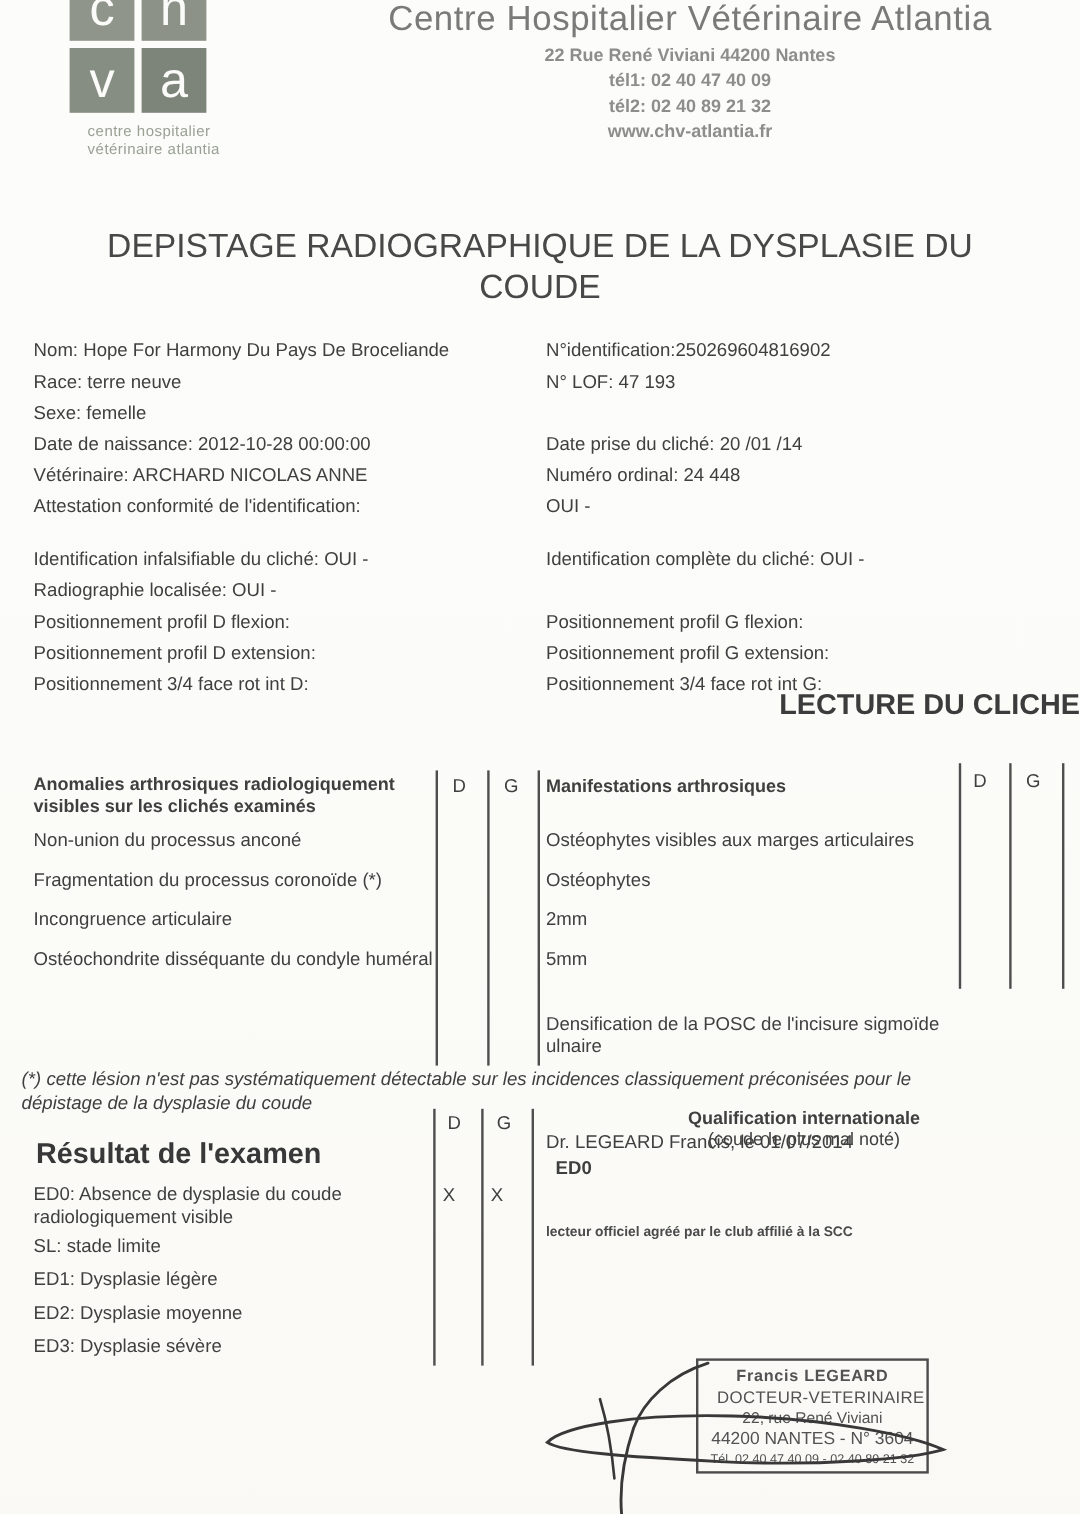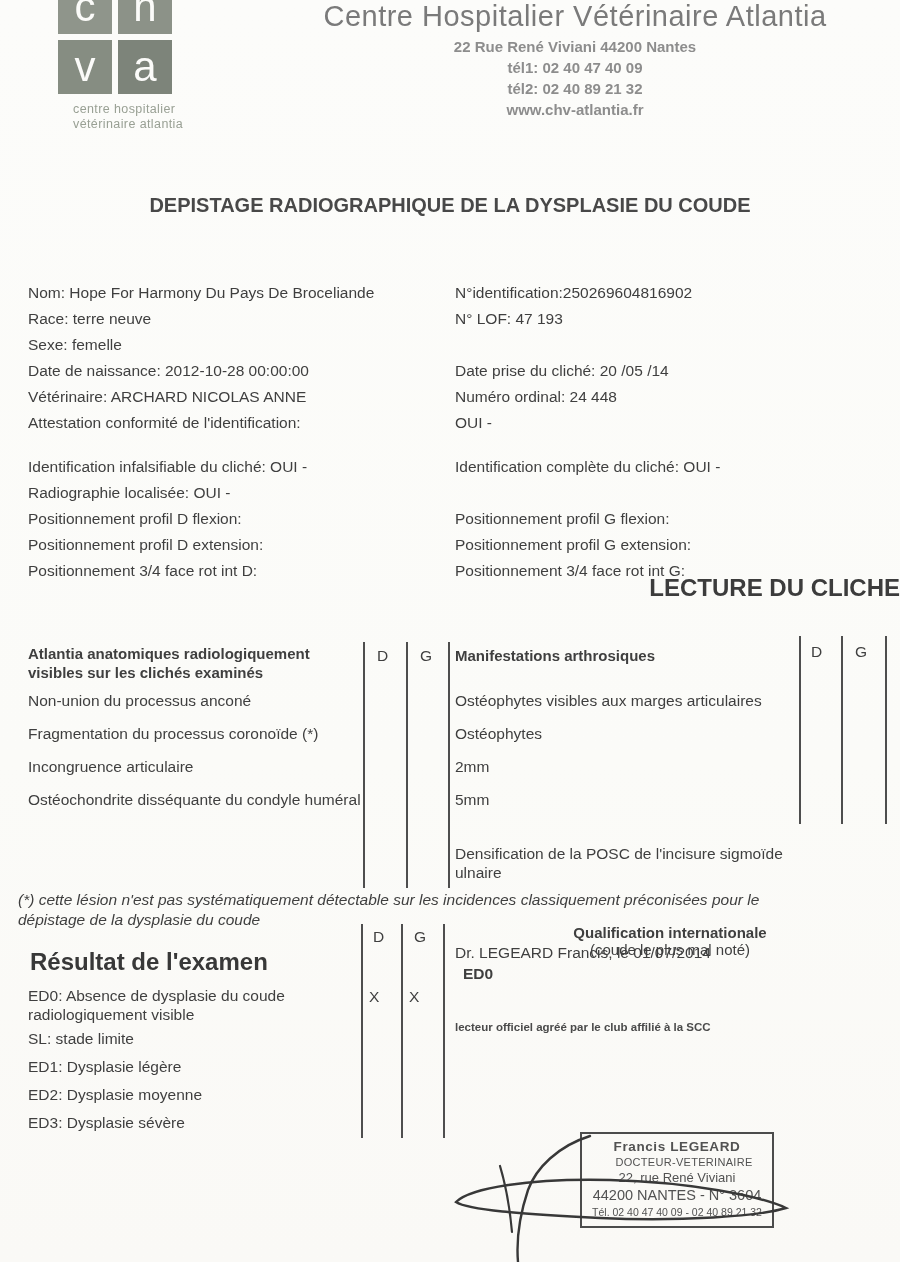--- a/index.html
+++ b/index.html
@@ -17,28 +17,28 @@
   .i { font-style:italic; }
   .vline { position:absolute; width:2px; background:#4e4e4e; }
   
   .logo { position:absolute; left:58px; top:-20px; width:120px; height:120px; }
   .tile { position:absolute; width:54px; height:54px; display:flex; align-items:center; justify-content:center; }
   .tile span { color:#fbfbf9; font-size:42px; line-height:54px; font-weight:400; }
   .logo-caption { position:absolute; left:60px; top:102px; font-size:12.5px; line-height:15px; color:#99a094; letter-spacing:0.4px;margin-left:13px; }
   
   .clinic-name { position:absolute; left:250px; top:0px; width:650px; text-align:center; font-size:29px; color:#7a7a7a; letter-spacing:0.5px; }
   .hdr-addr { position:absolute; left:250px; top:36px; width:650px; text-align:center; font-size:15px; font-weight:bold; color:#8d8d8d; line-height:21px; }
-  .doc-title { position:absolute; left:55px; top:188px; width:790px; text-align:center; font-size:20px; font-weight:bold; color:#484848; line-height:34px; white-space:normal; }
+  .doc-title { position:absolute; left:55px; top:188px; width:790px; text-align:center; font-size:28px; font-weight:normal; color:#484848; line-height:34px; white-space:normal; }
   .sec-heading { position:absolute; left:0; top:574px; width:900px; text-align:right; font-size:24px; font-weight:bold; color:#3c3c3c; }
   .result-heading { position:absolute; left:30px; top:948px; font-size:24px; font-weight:bold; color:#383838; }
   
   .stamp { position:absolute; left:580px; top:1132px; width:190px; height:92px; border:2px solid #4c4c4c; text-align:center; color:#525252; }
   .stamp div { white-space:nowrap; }
   .stamp-l1 { font-size:13.5px; font-weight:bold; margin-top:5px; letter-spacing:0.6px; }
-  .stamp-l2 { font-size:11px; letter-spacing:0.3px; margin-top:2px;margin-left:14px; }
+  .stamp-l2 { font-size:14px; letter-spacing:0.3px; margin-top:2px;margin-left:14px; }
   .stamp-l3 { font-size:13px; margin-top:2px; }
   .stamp-l4 { font-size:14.5px; margin-top:2px; }
   .stamp-l5 { font-size:10.5px; margin-top:3px; }
   .signature { position:absolute; left:440px; top:1128px; width:360px; height:134px; }
 </style>
 </head>
 <body>
 
 <div class="page">
 
@@ -73,21 +73,21 @@
 
   <div class="t" style="left:28px;top:284px">Nom: Hope For Harmony Du Pays De Broceliande</div>
   <div class="t" style="left:28px;top:310px">Race: terre neuve</div>
   <div class="t" style="left:28px;top:336px">Sexe: femelle</div>
   <div class="t" style="left:28px;top:362px">Date de naissance: 2012-10-28 00:00:00</div>
   <div class="t" style="left:28px;top:414px">Attestation conformité de l'identification:</div>
   <div class="t" style="left:28px;top:388px">Vétérinaire: ARCHARD NICOLAS ANNE</div>
 
   <div class="t" style="left:455px;top:284px">N°identification:250269604816902</div>
   <div class="t" style="left:455px;top:310px">N° LOF: 47 193</div>
-  <div class="t" style="left:455px;top:362px">Date prise du cliché: 20 /05 /14</div>
+  <div class="t" style="left:455px;top:362px">Date prise du cliché: 20 /01 /14</div>
   <div class="t" style="left:455px;top:388px">Numéro ordinal: 24 448</div>
   <div class="t" style="left:455px;top:414px">OUI -</div>
 
   <div class="t" style="left:28px;top:458px">Identification infalsifiable du cliché: OUI -</div>
   <div class="t" style="left:28px;top:484px">Radiographie localisée: OUI -</div>
   <div class="t" style="left:28px;top:510px">Positionnement profil D flexion:</div>
   <div class="t" style="left:28px;top:536px">Positionnement profil D extension:</div>
   <div class="t" style="left:28px;top:562px">Positionnement 3/4 face rot int D:</div>
 
   <div class="t" style="left:455px;top:458px">Identification complète du cliché: OUI -</div>
@@ -97,21 +97,21 @@
 
   <div class="sec-heading">LECTURE DU CLICHE</div>
 
   <div class="vline" style="left:363px;top:642px;height:246px"></div>
   <div class="vline" style="left:406px;top:642px;height:246px"></div>
   <div class="vline" style="left:448px;top:642px;height:246px"></div>
   <div class="vline" style="left:799px;top:636px;height:188px"></div>
   <div class="vline" style="left:841px;top:636px;height:188px"></div>
   <div class="vline" style="left:885px;top:636px;height:188px"></div>
 
-  <div class="t b" style="left:28px;top:645px;font-size:15px">Atlantia anatomiques radiologiquement</div>
+  <div class="t b" style="left:28px;top:645px;font-size:15px">Anomalies arthrosiques radiologiquement</div>
   <div class="t b" style="left:28px;top:664px;font-size:15px">visibles sur les clichés examinés</div>
   <div class="t" style="left:377px;top:647px">D</div>
   <div class="t" style="left:420px;top:647px">G</div>
 
   <div class="t b" style="left:455px;top:647px;font-size:15px">Manifestations arthrosiques</div>
   <div class="t" style="left:811px;top:643px">D</div>
   <div class="t" style="left:855px;top:643px">G</div>
 
   <div class="t" style="left:28px;top:692px">Non-union du processus anconé</div>
   <div class="t" style="left:28px;top:725px">Fragmentation du processus coronoïde (*)</div>

